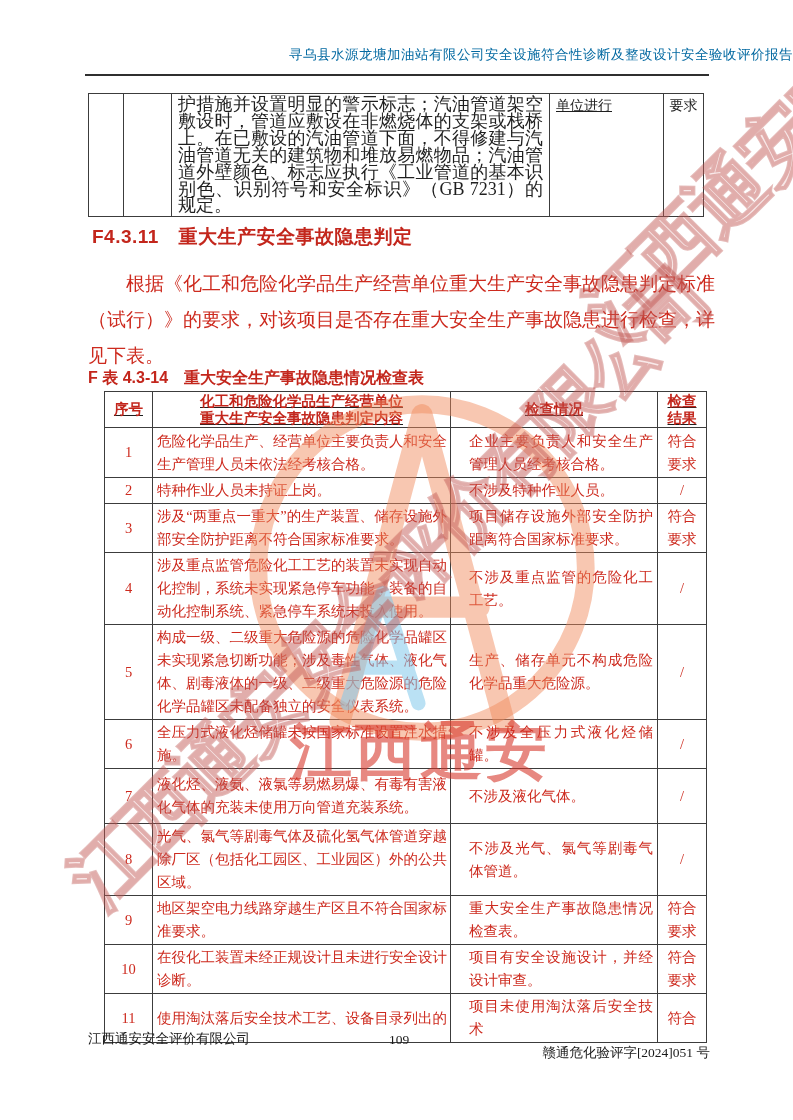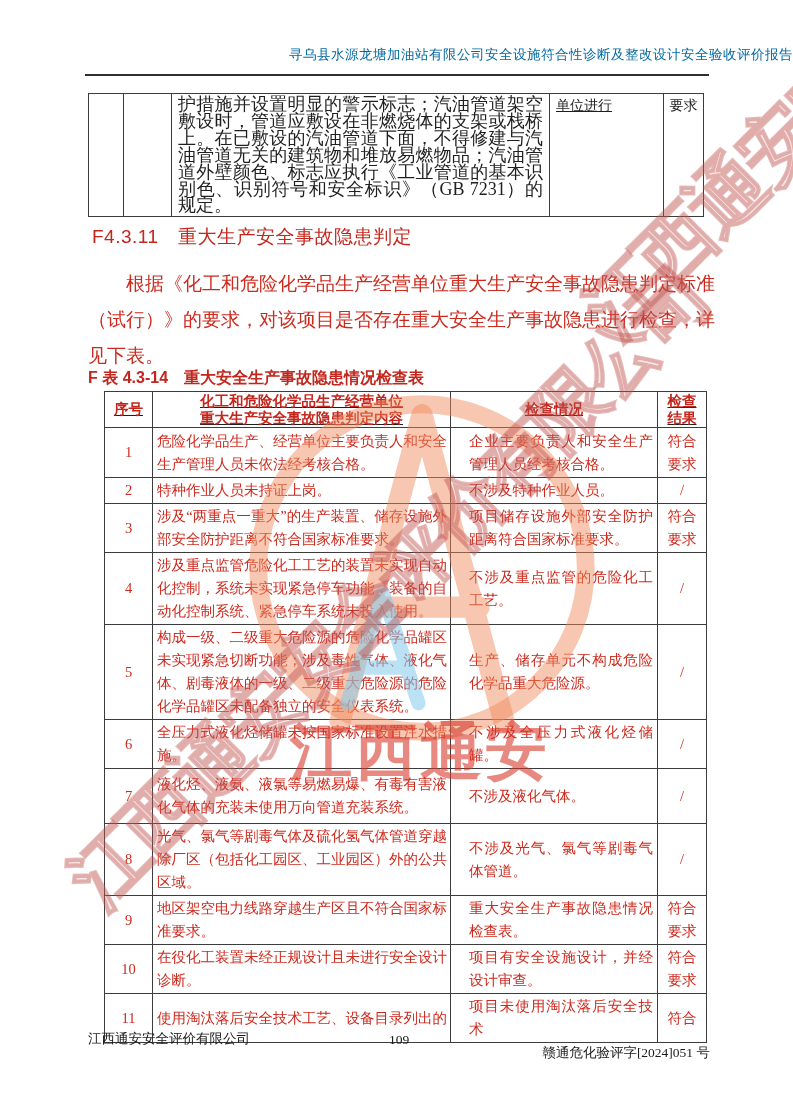--- a/index.html
+++ b/index.html
@@ -29,21 +29,21 @@
     font-size:18px; line-height:16.9px; padding:2px 6px 2px 6px;
     text-align:justify; color:#1f1f1f;margin-left:15px;
   }
   .carryover .co-side { font-size:14px; padding:3px 2px 0 6px;text-decoration:underline; }
   .carryover .co-req  { font-size:14px; padding:3px 0 0 0; text-align:center; }
   .carryover tr { height:104px; }
   
   .section-heading {
     position:absolute; top:224px; left:92px;
     font-family:"Liberation Sans","DejaVu Sans",sans-serif;
-    font-weight:normal; font-size:19px; color:#c3261c; letter-spacing:.5px;
+    font-weight:bold; font-size:19px; color:#c3261c; letter-spacing:.5px;
   }
   .intro-paragraph {
     position:absolute; top:266px; left:88px; width:627px;
     font-size:19px; line-height:36px; color:#cd2a1e;
     text-align:justify; text-indent:2em;
   }
   .table-title {
     position:absolute; top:368px; left:88px; width:627px; text-align:left;
     font-family:"Liberation Sans","DejaVu Sans",sans-serif;
     font-weight:bold; font-size:16px; color:#c3261c;

